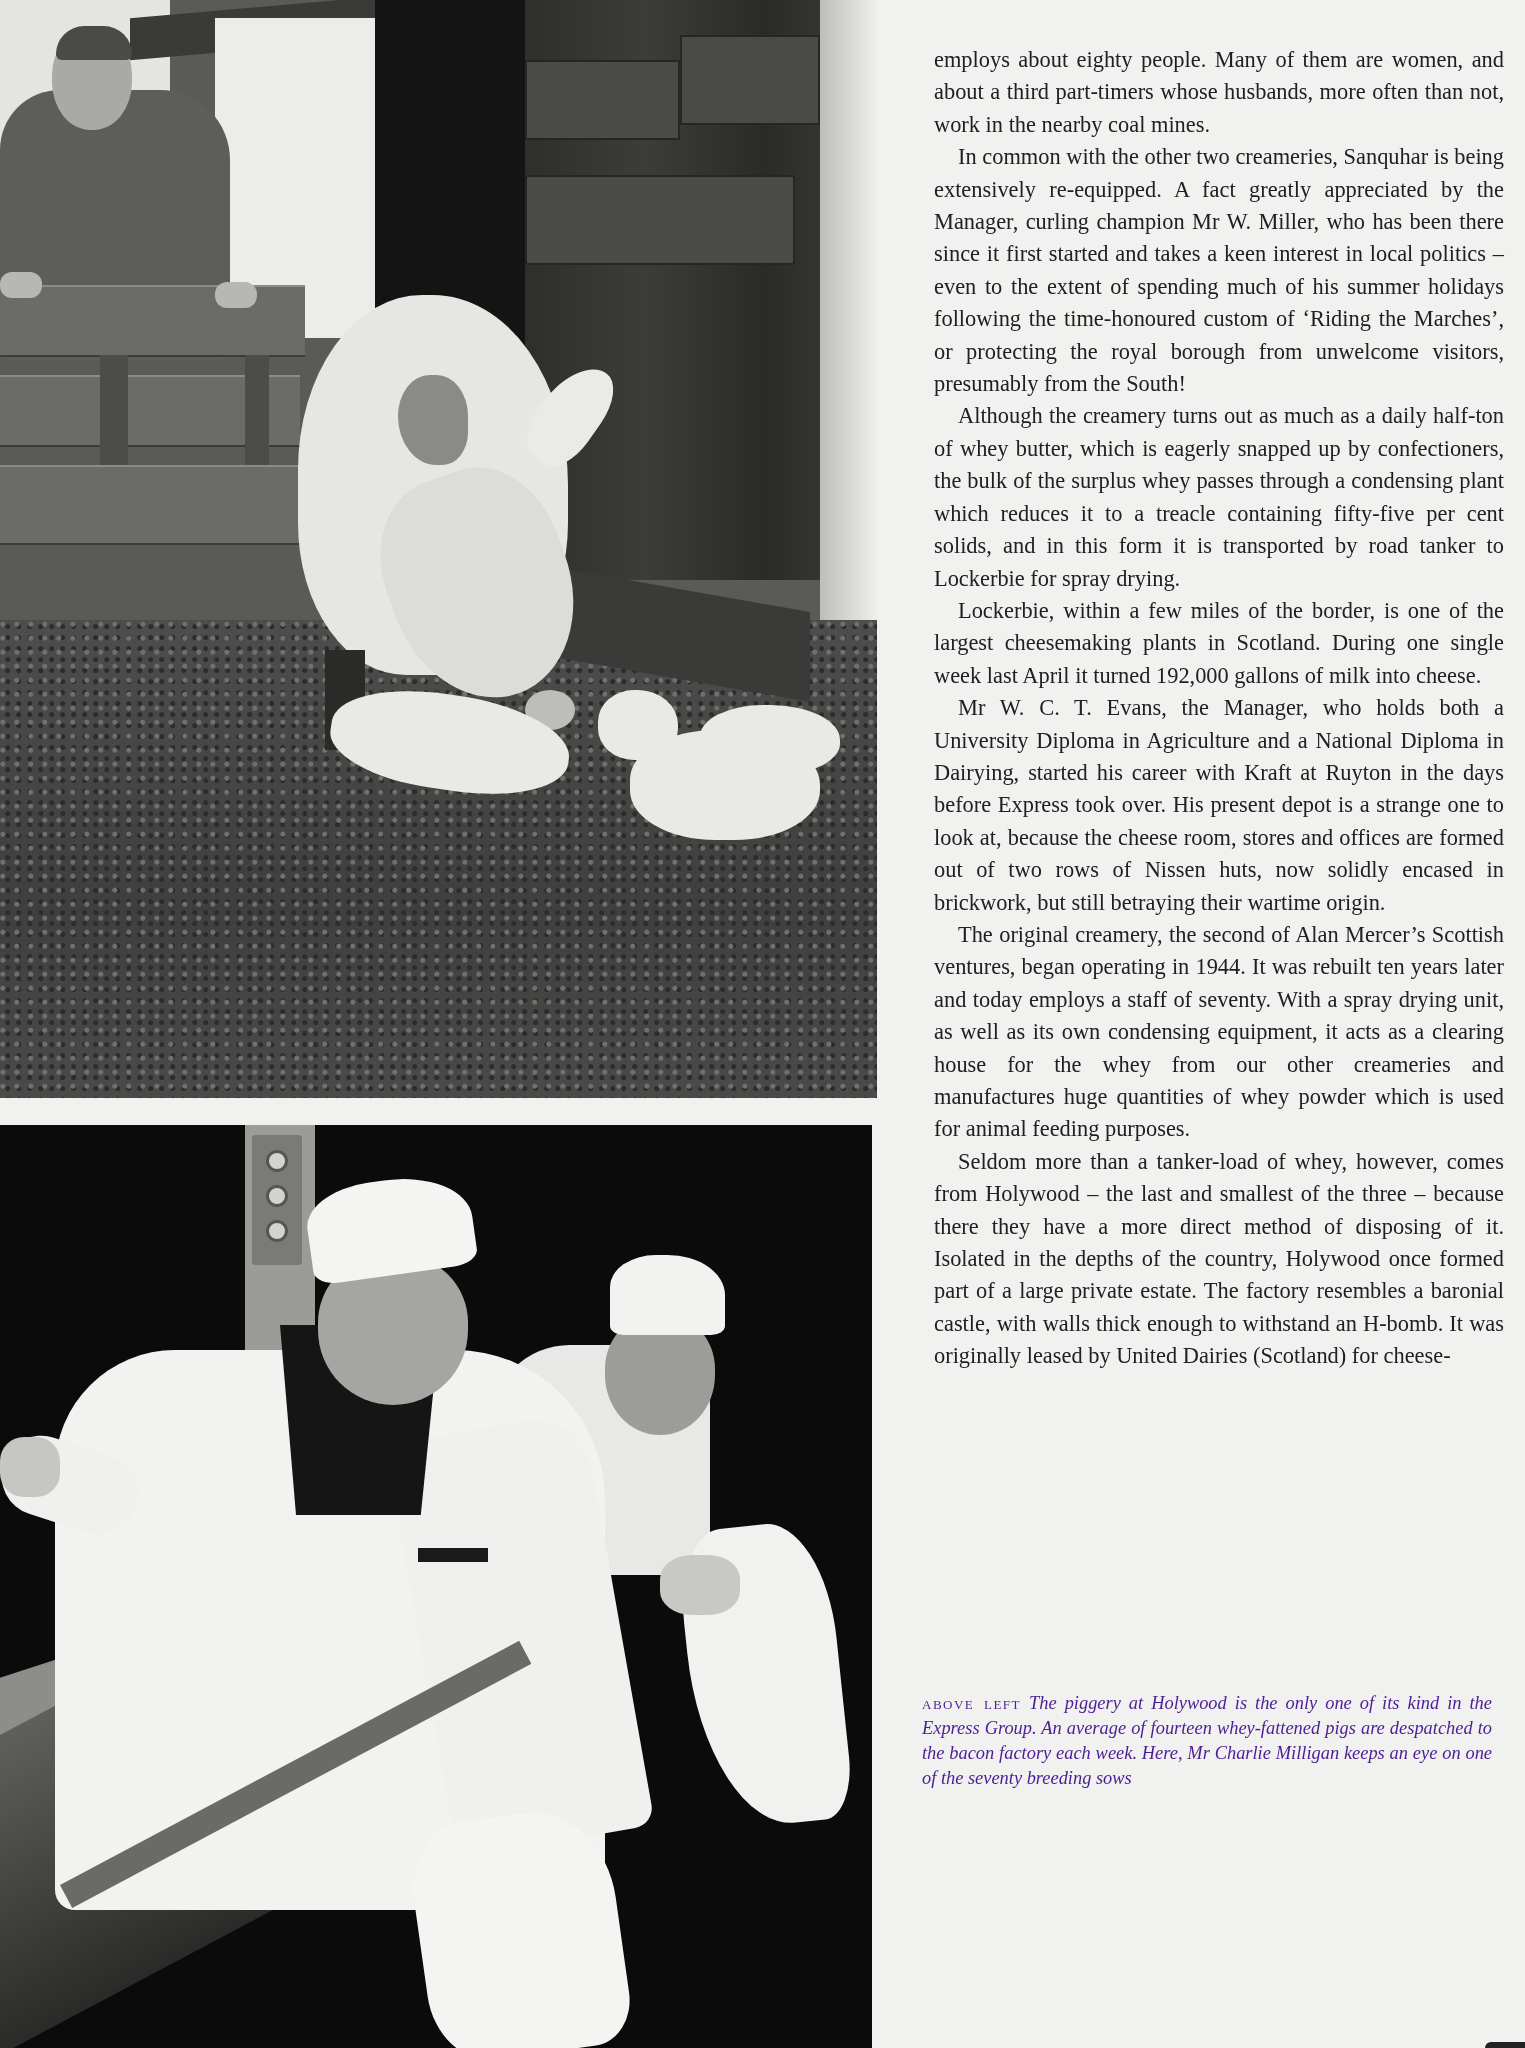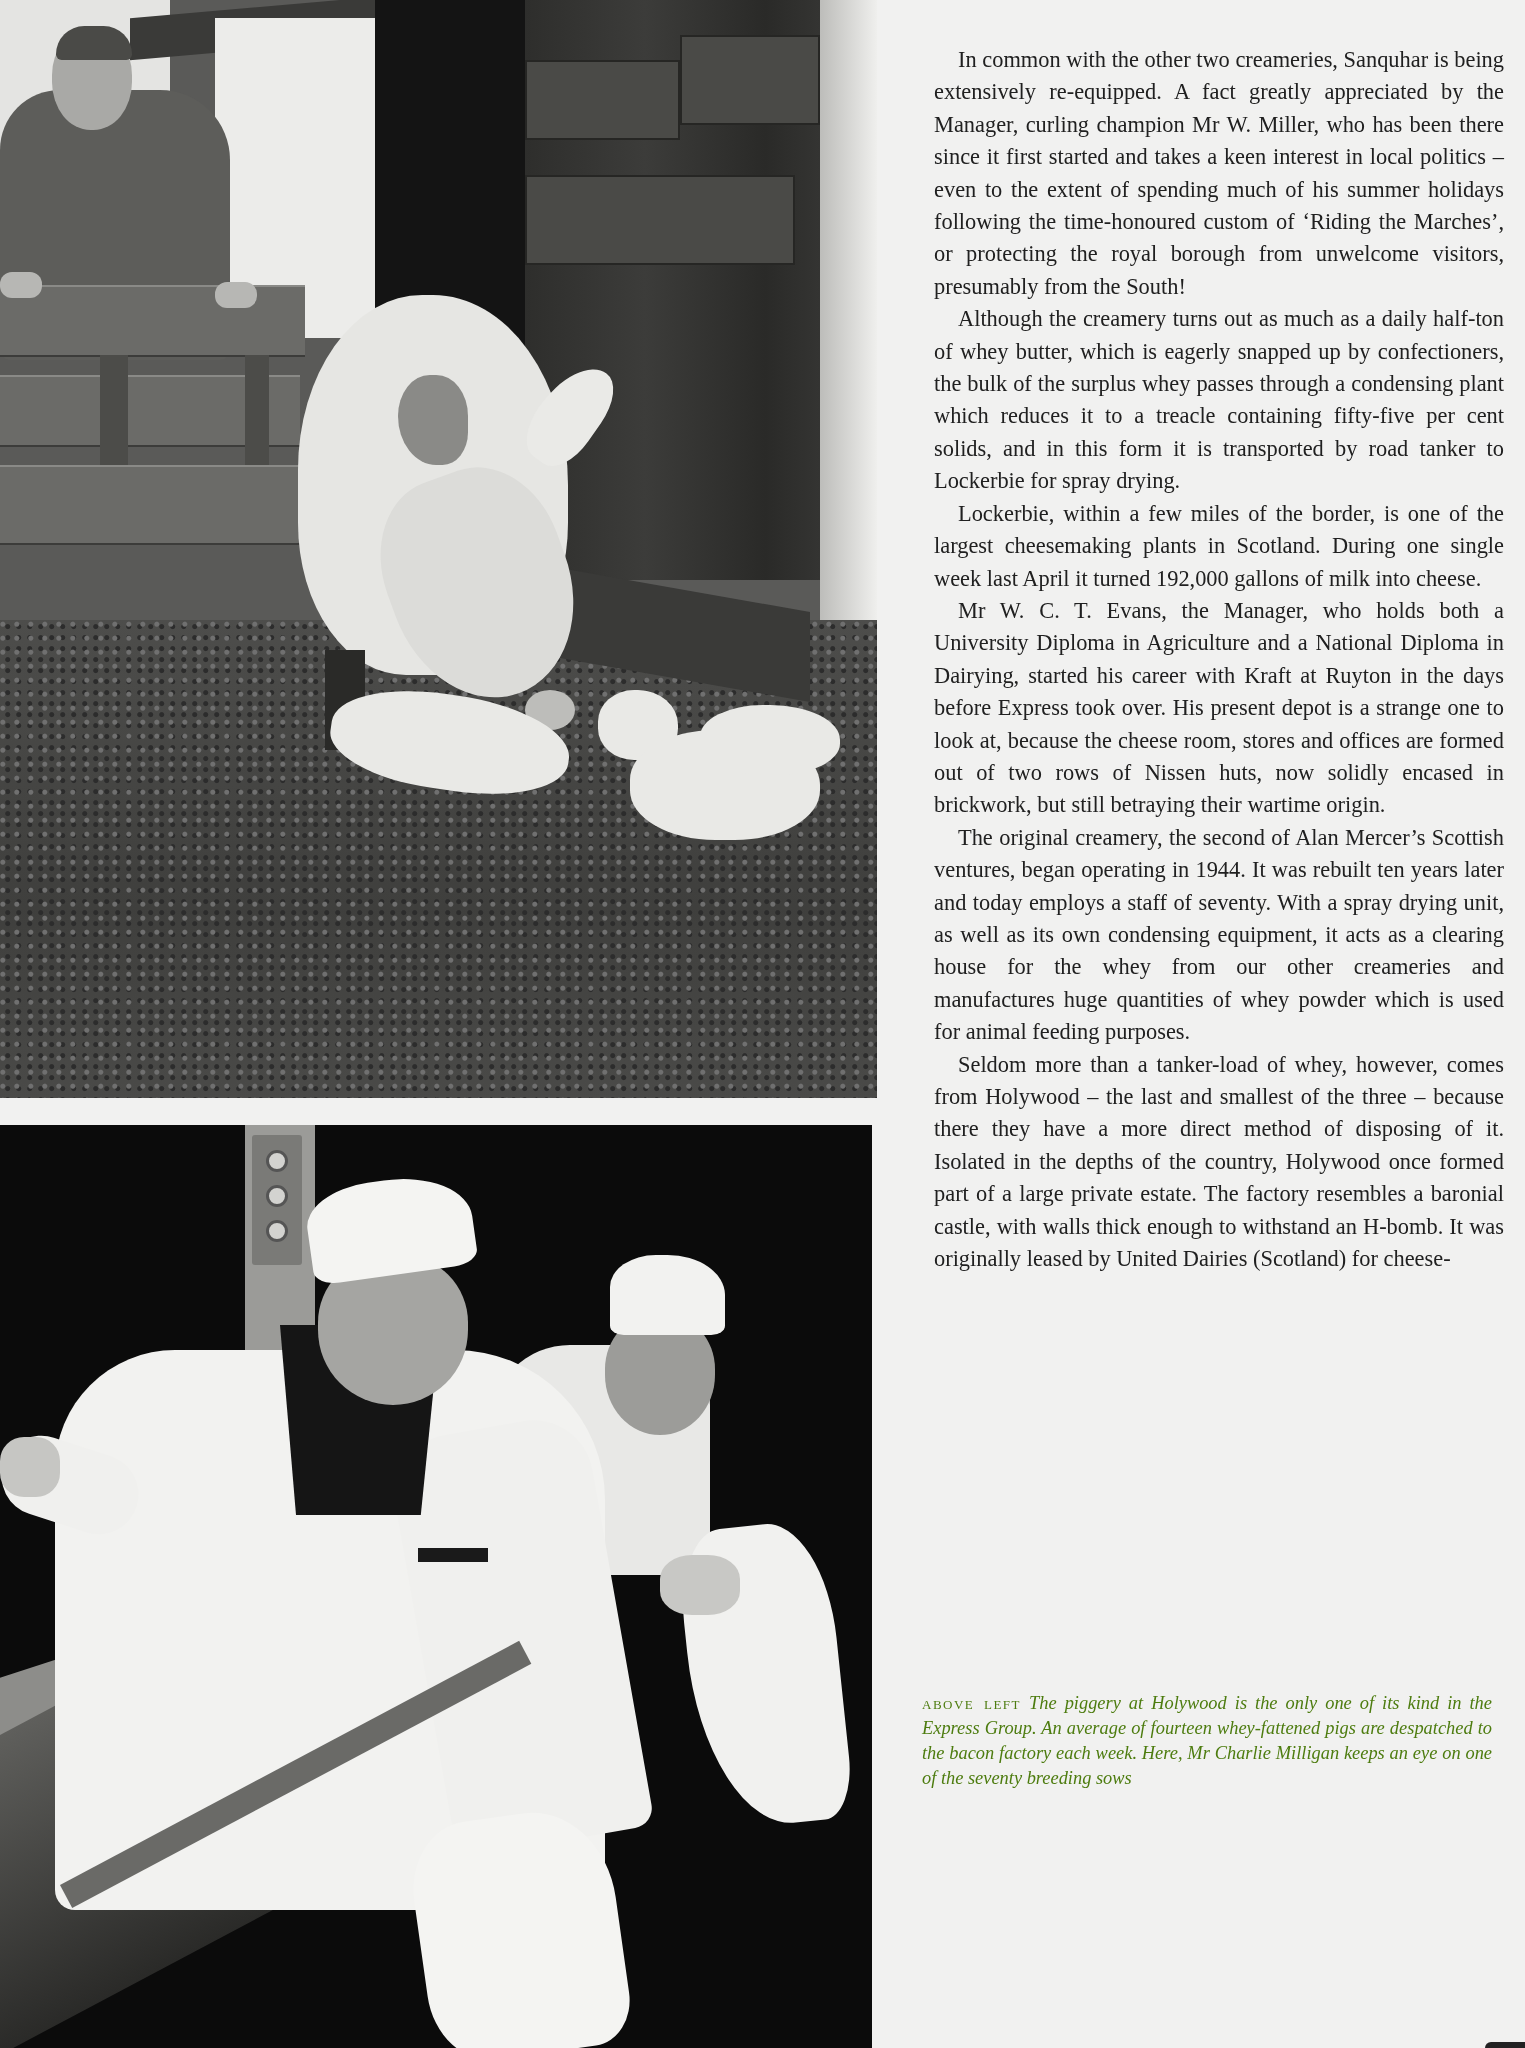--- a/index.html
+++ b/index.html
@@ -81,21 +81,21 @@
     font-size: 22.4px; line-height: 32.4px;
     text-align: justify; color: #202020;
     hyphens: manual;
   }
   .article p { text-indent: 24px; }
   .article p.first { text-indent: 0; }
 
   
   .caption {
     position: absolute; left: 922px; width: 570px;
-    font-size: 18.4px; line-height: 25px; color: #4d7c0f;
+    font-size: 18.4px; line-height: 25px; color: #4c1d95;
     text-align: justify;
   }
   .caption .label {
     font-style: normal; font-variant: small-caps; letter-spacing: 1.5px;
     text-transform: lowercase; font-size: 19px;
   }
   .caption .text { font-style: italic; }
   #caption-above-left { top: 1690px; }
   #caption-left { top: 1848px; }
 
@@ -167,20 +167,21 @@
     <div class="pocket"></div>
     <div class="arm-l"></div>
     <div class="hand-l"></div>
     <div class="face1"></div>
     <div class="cap1"></div>
     <div class="vat-rim"></div>
     <div class="curd"></div>
   </div>
 
   <div class="article">
+    <p class="first">employs about eighty people. Many of them are women, and about a third part-timers whose hus­bands, more often than not, work in the nearby coal mines.</p>
     <p>In common with the other two creameries, San­quhar is being extensively re-equipped. A fact greatly appreciated by the Manager, curling champion Mr W. Miller, who has been there since it first started and takes a keen interest in local politics – even to the extent of spending much of his summer holidays following the time-honoured custom of ‘Riding the Marches’, or protecting the royal borough from un­welcome visitors, presumably from the South!</p>
     <p>Although the creamery turns out as much as a daily half-ton of whey butter, which is eagerly snapped up by confectioners, the bulk of the surplus whey passes through a condensing plant which re­duces it to a treacle containing fifty-five per cent solids, and in this form it is transported by road tanker to Lockerbie for spray drying.</p>
     <p>Lockerbie, within a few miles of the border, is one of the largest cheesemaking plants in Scotland. Dur­ing one single week last April it turned 192,000 gallons of milk into cheese.</p>
     <p>Mr W. C. T. Evans, the Manager, who holds both a University Diploma in Agriculture and a National Diploma in Dairying, started his career with Kraft at Ruyton in the days before Express took over. His present depot is a strange one to look at, because the cheese room, stores and offices are formed out of two rows of Nissen huts, now solidly encased in brickwork, but still betraying their wartime origin.</p>
     <p>The original creamery, the second of Alan Mercer’s Scottish ventures, began operating in 1944. It was rebuilt ten years later and today employs a staff of seventy. With a spray drying unit, as well as its own condensing equipment, it acts as a clearing house for the whey from our other creameries and manufactures huge quantities of whey powder which is used for animal feeding purposes.</p>
     <p>Seldom more than a tanker-load of whey, however, comes from Holywood – the last and smallest of the three – because there they have a more direct method of disposing of it. Isolated in the depths of the country, Holywood once formed part of a large private estate. The factory resembles a baronial castle, with walls thick enough to withstand an H-bomb. It was origi­nally leased by United Dairies (Scotland) for cheese-</p>
   </div>
 
   <div class="caption" id="caption-above-left">
     <span class="label">ABOVE LEFT</span>

